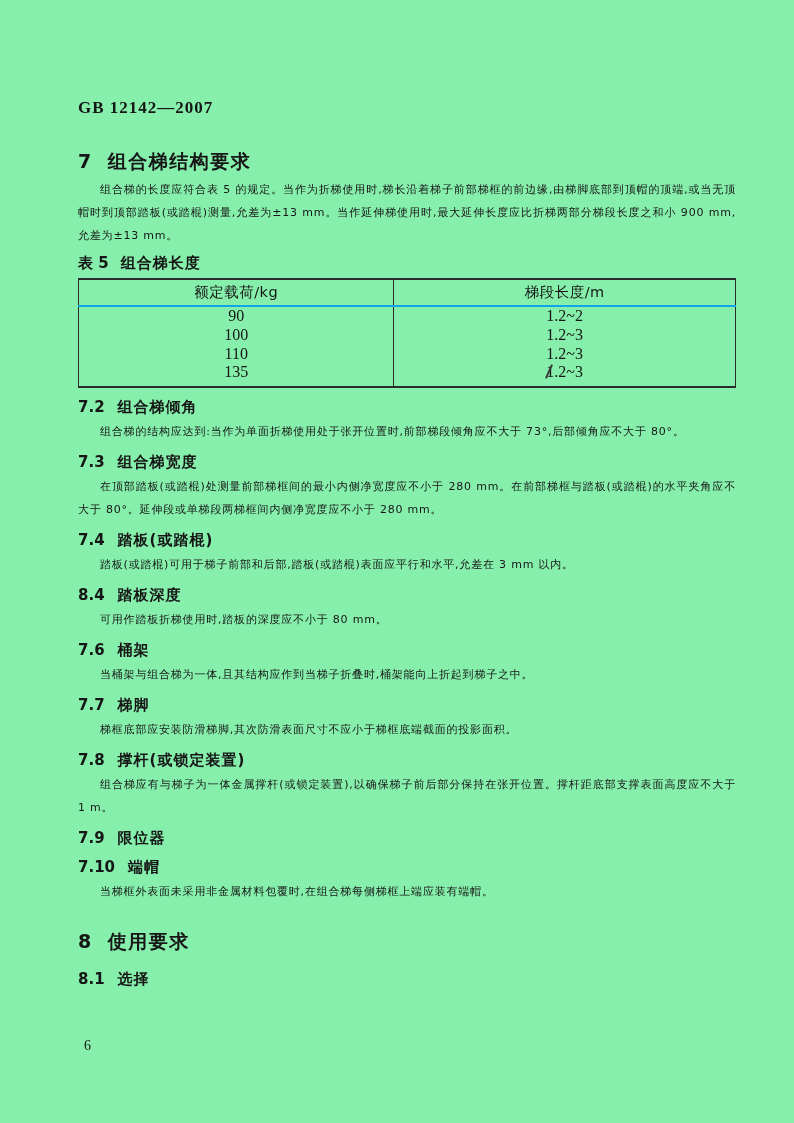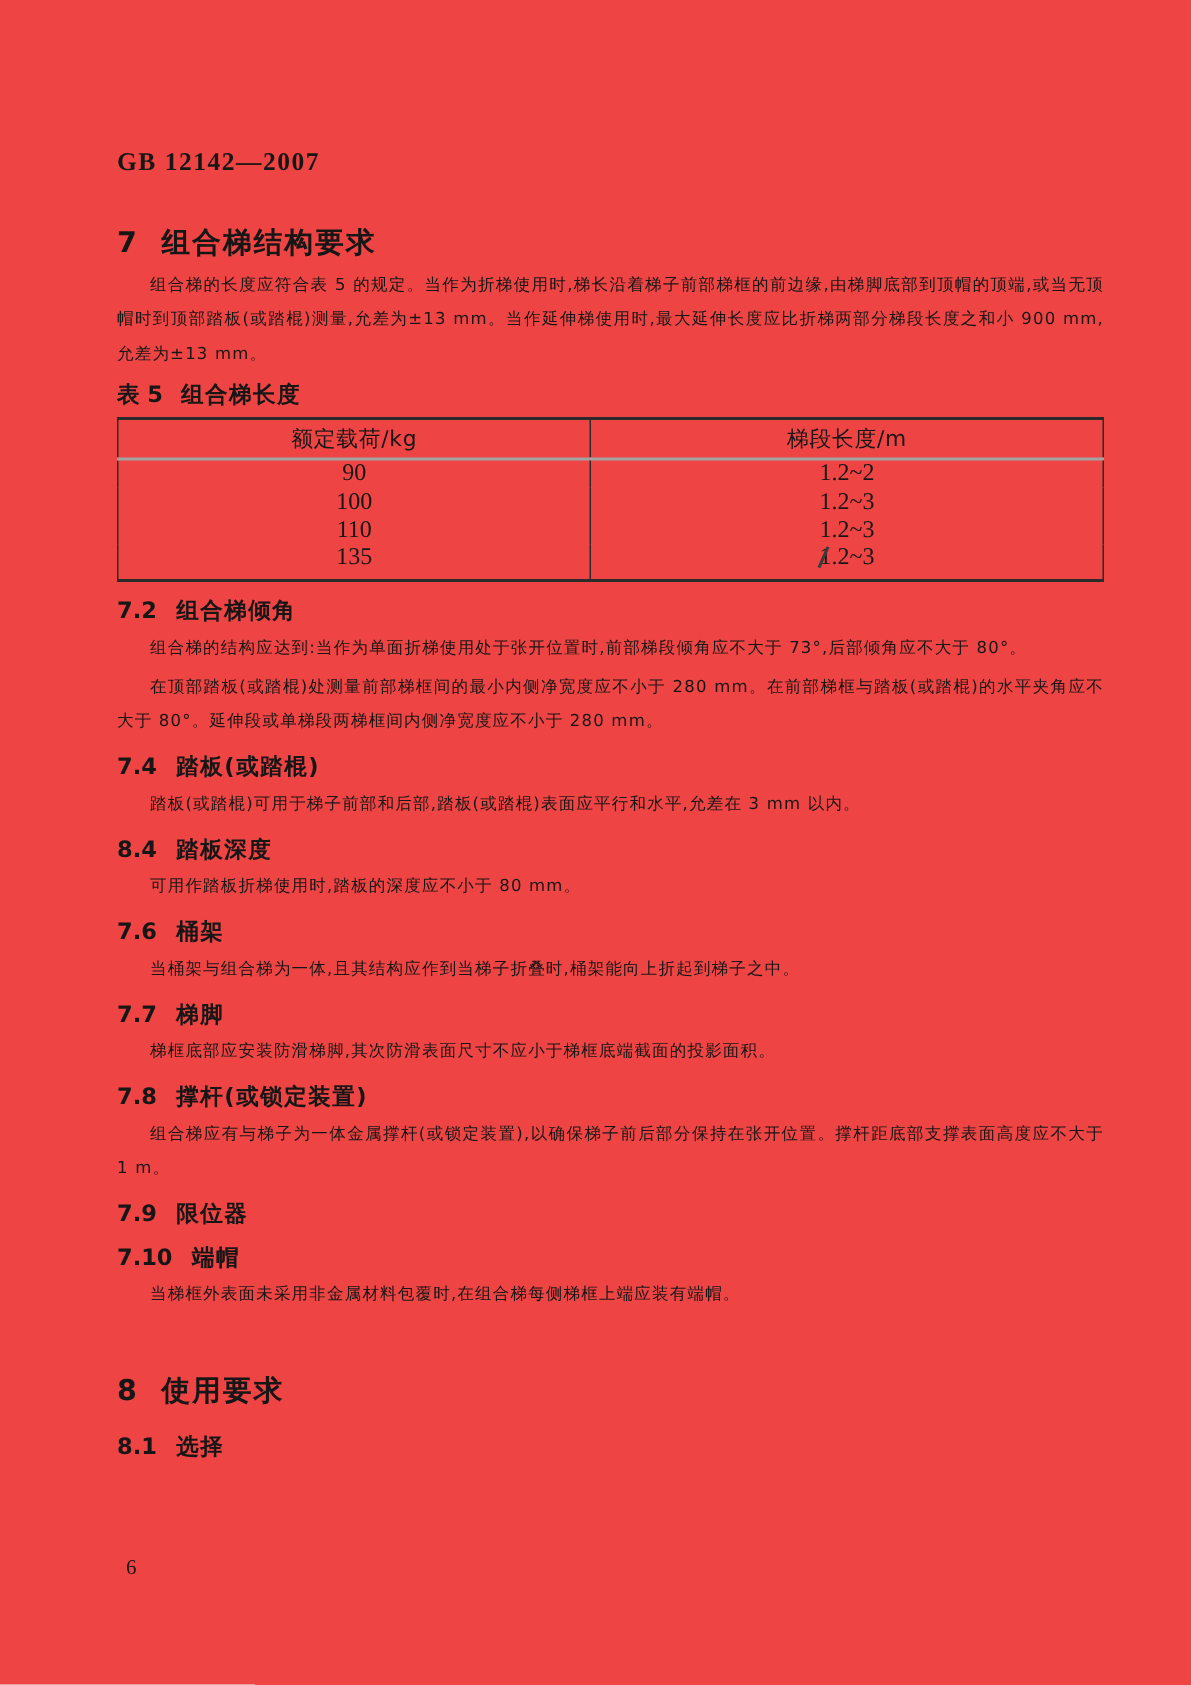--- a/index.html
+++ b/index.html
@@ -2,21 +2,21 @@
 <html><head>
 <meta charset="utf-8">
 <style>
   * { margin: 0; padding: 0; box-sizing: border-box; }
   html, body { background: #e8e8e8; }
   .page {
     position: relative;
     width: 794px;
     height: 1123px;
     margin: 0 auto;
-    background: #ef4444;
+    background: #86efac;
     color: #161616;
     font-family: "DejaVu Sans", "Liberation Sans", sans-serif;
     padding: 98px 58px 0 78px;
     overflow: hidden;
   }
   .doc-code {
     font-family: "Liberation Serif", "DejaVu Serif", serif;
     font-weight: bold;
     font-size: 17px;
     letter-spacing: 1px;
@@ -56,21 +56,21 @@
     width: 100%;
     border-collapse: collapse;
     border-top: 2.5px solid #2b2b2b;
     border-bottom: 2.5px solid #2b2b2b;
     border-left: 1.5px solid #2b2b2b;
     border-right: 1.5px solid #2b2b2b;
     font-size: 14.5px;
   }
   table.data-table th {
     font-weight: normal;
-    border-bottom: 2px solid #a3a3a3;
+    border-bottom: 2px solid #0ea5e9;
     height: 27px;
     text-align: center;
     letter-spacing: 0.5px;
   }
   table.data-table td {
     text-align: center;
     height: 19px;
     font-family: "Liberation Serif", "DejaVu Serif", serif;
     font-size: 16px;
     position: relative;
@@ -82,21 +82,21 @@
   td.artifact::before {
     content: "";
     position: absolute;
     left: 50%;
     top: 1px;
     margin-left: -17px;
     height: 15px;
     border-left: 2px solid #3a3a3a;
     transform: rotate(24deg);
   }
-  .ch8 { margin-top: 40px; }
+  .ch8 { margin-top: 26px; }
   .s81 { margin-top: 15px; }
   .page-number {
     position: absolute;
     left: 84px;
     top: 1038px;
     font-size: 14px;
     font-family: "Liberation Serif", "DejaVu Serif", serif;
   }
 </style>
 </head>
@@ -138,20 +138,23 @@
         <td class="artifact">1.2~3</td>
       </tr>
     </tbody>
   </table>
 
   <div class="section-heading">
     <span class="num">7.2</span><span>组合梯倾角</span>
   </div>
   <p class="para">组合梯的结构应达到:当作为单面折梯使用处于张开位置时,前部梯段倾角应不大于 73°,后部倾角应不大于 80°。</p>
 
+  <div class="section-heading">
+    <span class="num">7.3</span><span>组合梯宽度</span>
+  </div>
   <p class="para">在顶部踏板(或踏棍)处测量前部梯框间的最小内侧净宽度应不小于 280 mm。在前部梯框与踏板(或踏棍)的水平夹角应不大于 80°。延伸段或单梯段两梯框间内侧净宽度应不小于 280 mm。</p>
 
   <div class="section-heading">
     <span class="num">7.4</span><span>踏板(或踏棍)</span>
   </div>
   <p class="para">踏板(或踏棍)可用于梯子前部和后部,踏板(或踏棍)表面应平行和水平,允差在 3 mm 以内。</p>
 
   <div class="section-heading">
     <span class="num">8.4</span><span>踏板深度</span>
   </div>

